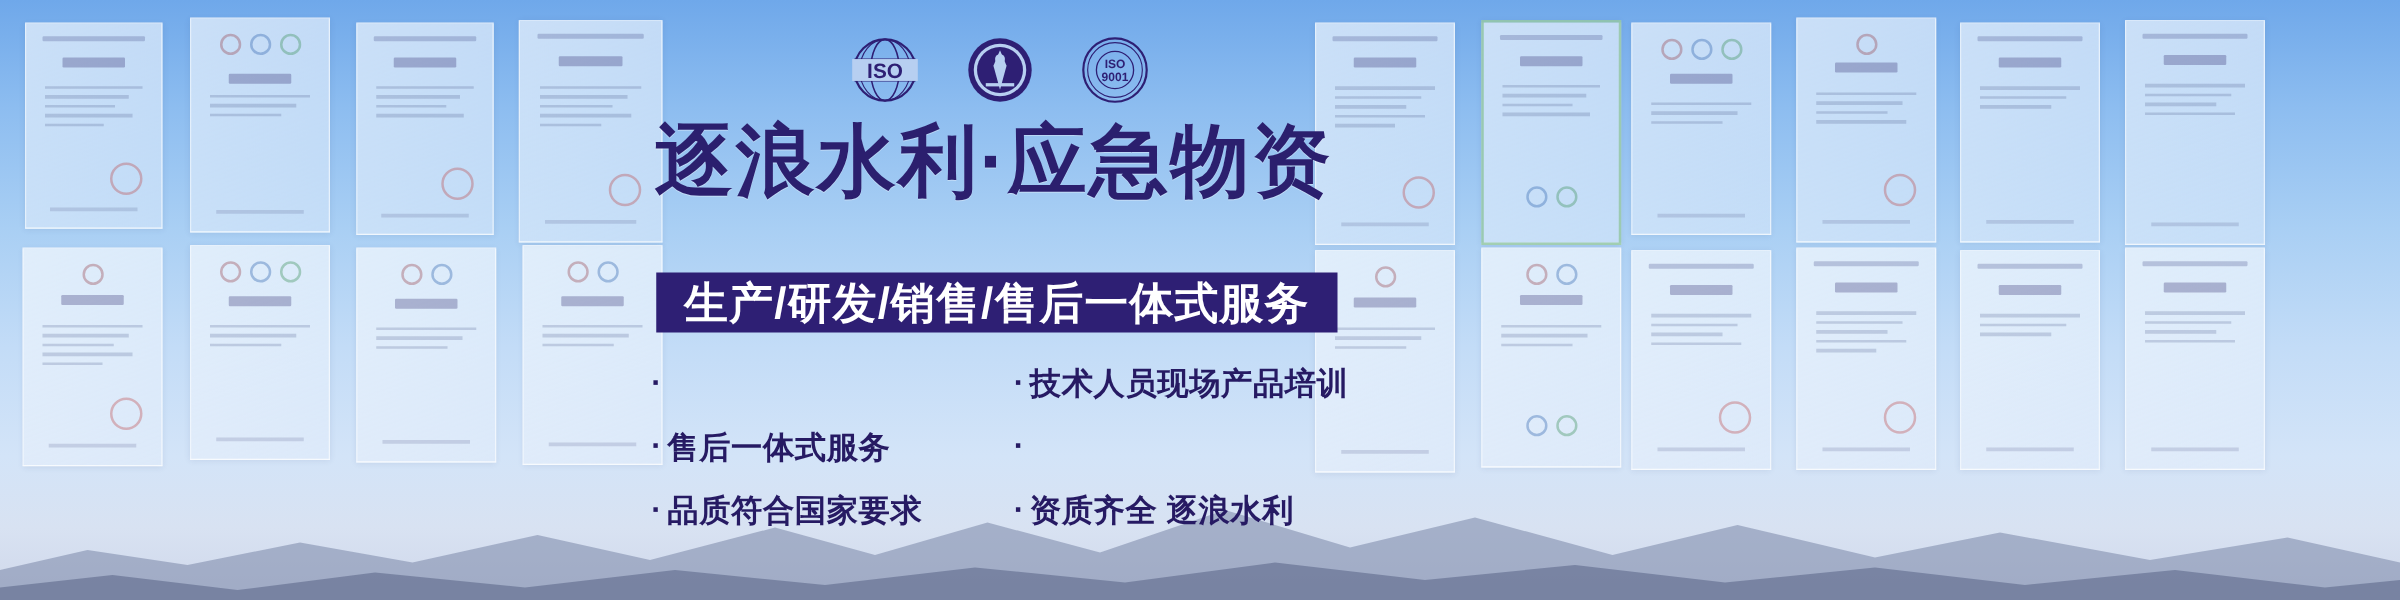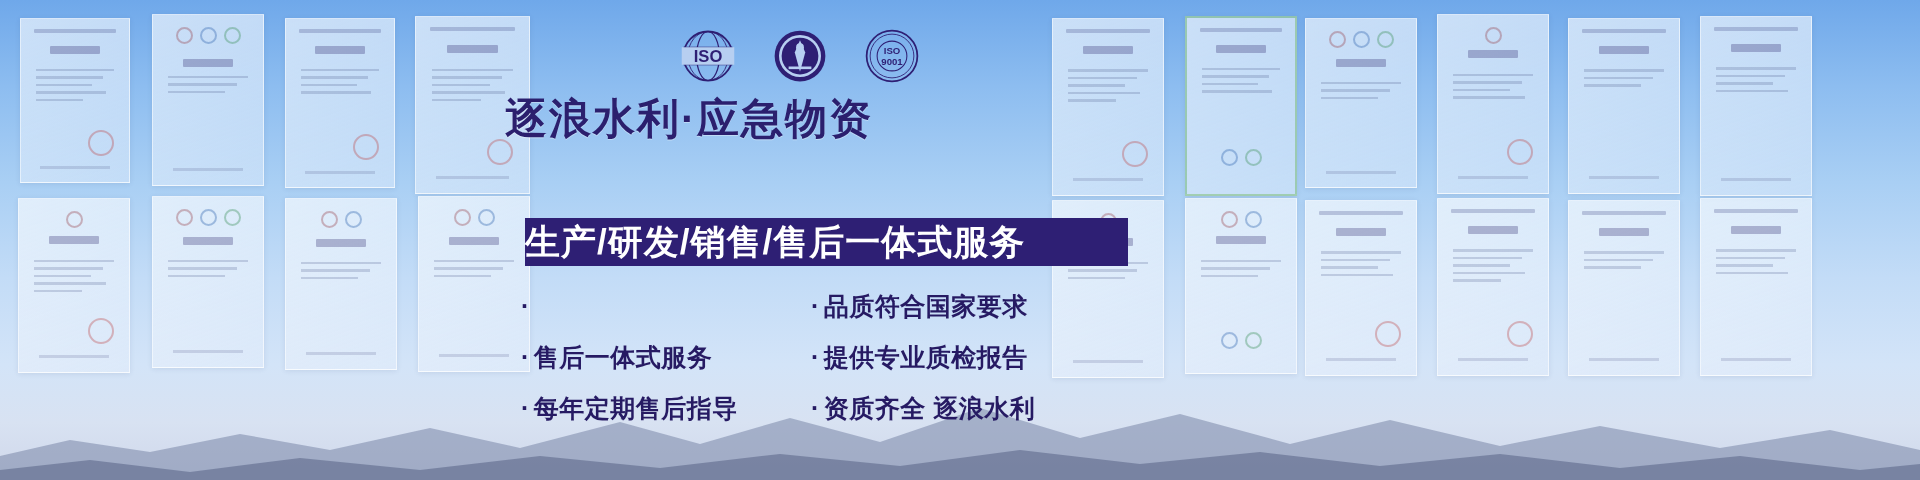--- a/index.html
+++ b/index.html
@@ -86,35 +86,35 @@
   }
 
   .badges {
     position:absolute; top:28px; left:175px;
     display:flex; gap:36px; align-items:center;
   }
   .badge { width:56px; height:56px; }
 
   .headline {
     position:absolute; top:98px; left:0; width:580px;
-    text-align:left;
-    font-size:42px;
+    text-align:center;
+    font-size:63px;
     font-weight:bold;
     letter-spacing:2px;
     color:#2b1f6e;
     line-height:1;
     white-space:nowrap;
     text-shadow:0 1px 0 rgba(255,255,255,.35);
   }
 
   .subtitle-bar {
     position:absolute; top:218px; left:20px;
-    width:603px; height:48px;
+    width:545px; height:48px;
     background:#2e1f74;
-    display:flex; align-items:center; 
+    display:flex; align-items:center; justify-content:center;
   }
   .subtitle-bar span {
     color:#ffffff;
     font-size:35px;
     font-weight:bold;
     letter-spacing:1px;
     white-space:nowrap;
   }
 
   .features {
@@ -458,37 +458,36 @@
       <span>生产/研发/销售/售后一体式服务</span>
     </div>
 
     <div class="features">
       <div class="feat-row">
         <div class="feat col-a">
           <span class="dot">·</span>
         </div>
         <div class="feat col-b">
           <span class="dot">·</span>
-          <span>品质符合国家要求</span>
+          <span>技术人员现场产品培训</span>
         </div>
       </div>
       <div class="feat-row">
         <div class="feat col-a">
           <span class="dot">·</span>
           <span>售后一体式服务</span>
         </div>
         <div class="feat col-b">
           <span class="dot">·</span>
-          <span>提供专业质检报告</span>
         </div>
       </div>
       <div class="feat-row">
         <div class="feat col-a">
           <span class="dot">·</span>
-          <span>每年定期售后指导</span>
+          <span>品质符合国家要求</span>
         </div>
         <div class="feat col-b">
           <span class="dot">·</span>
           <span>资质齐全 逐浪水利</span>
         </div>
       </div>
     </div>
 
   </div>
 </div>

